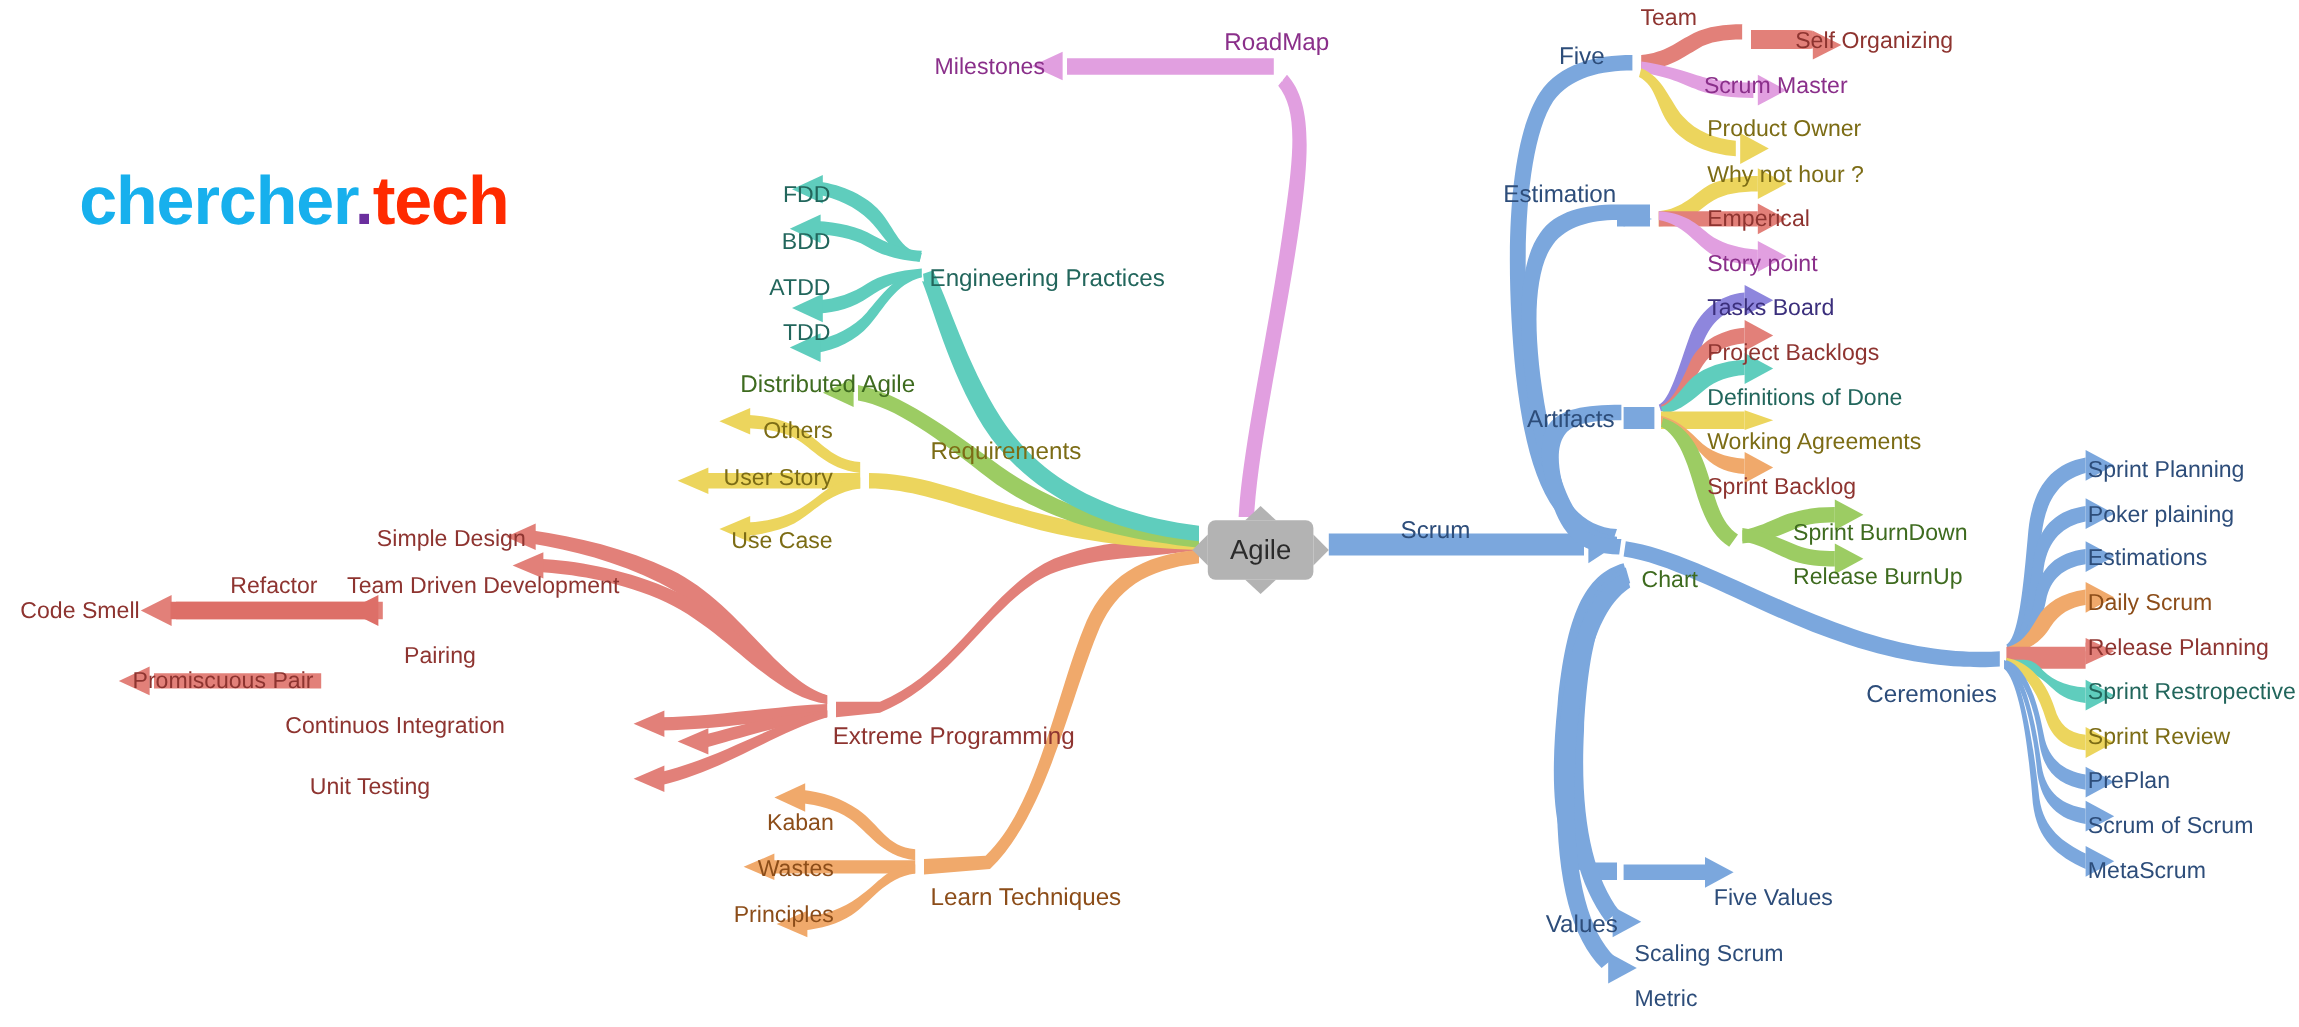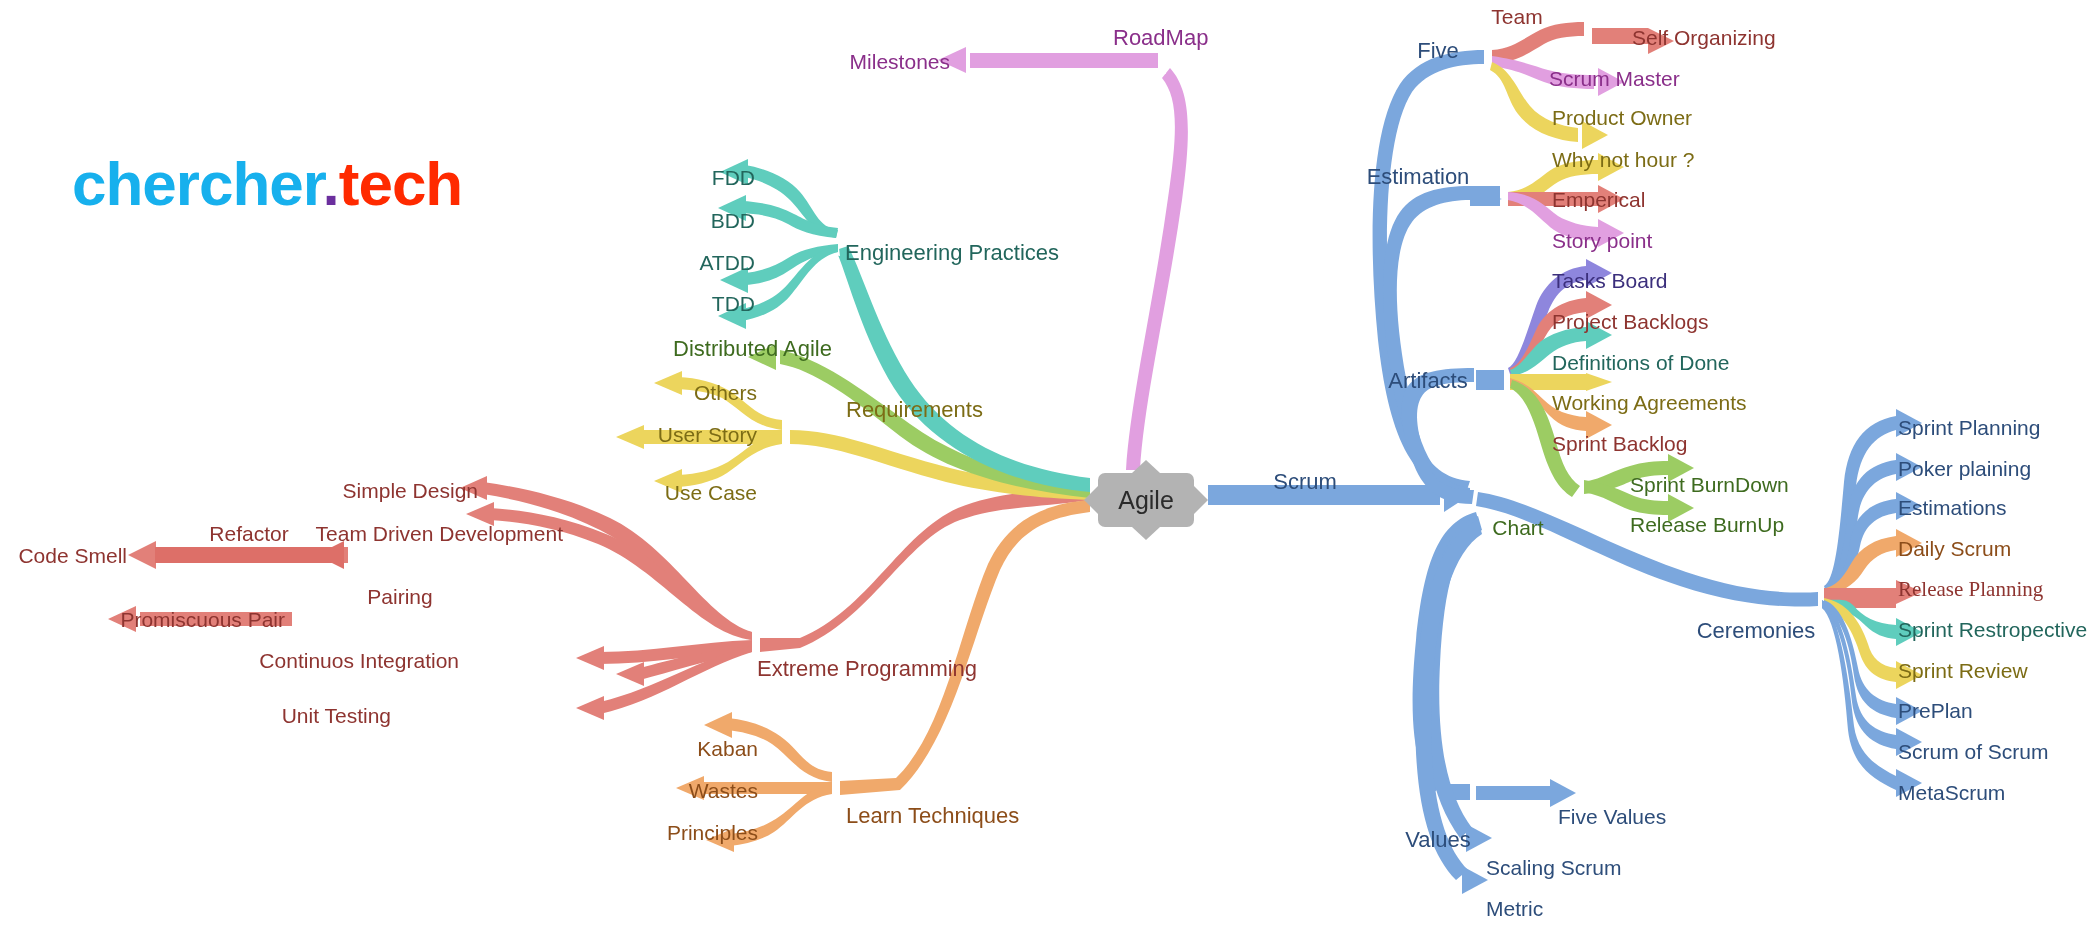--- a/index.html
+++ b/index.html
@@ -343,21 +343,21 @@
   <div class="node-label lbl-r" style="left:1552px;top:443px;color:#8e3430;">Sprint Backlog</div>
   <div class="node-label lbl-c" style="left:1518px;top:527px;color:#3e6b1f;">Chart</div>
   <div class="node-label lbl-r" style="left:1630px;top:484px;color:#3e6b1f;">Sprint BurnDown</div>
   <div class="node-label lbl-r" style="left:1630px;top:524px;color:#3e6b1f;">Release BurnUp</div>
 
   <div class="node-label lbl-c" style="left:1756px;top:631px;color:#2d4d7a;font-size:22px;">Ceremonies</div>
   <div class="node-label lbl-r" style="left:1898px;top:427px;color:#2d4d7a;">Sprint Planning</div>
   <div class="node-label lbl-r" style="left:1898px;top:468px;color:#2d4d7a;">Poker plaining</div>
   <div class="node-label lbl-r" style="left:1898px;top:507px;color:#2d4d7a;">Estimations</div>
   <div class="node-label lbl-r" style="left:1898px;top:548px;color:#8c4d19;">Daily Scrum</div>
-  <div class="node-label lbl-r" style="left:1898px;top:589px;color:#8e3430;font-family:Liberation Serif, serif;">Release Planning</div>
+  <div class="node-label lbl-r" style="left:1898px;top:589px;color:#8e3430;">Release Planning</div>
   <div class="node-label lbl-r" style="left:1898px;top:629px;color:#22665c;">Sprint Restropective</div>
   <div class="node-label lbl-r" style="left:1898px;top:670px;color:#7c6c15;">Sprint Review</div>
   <div class="node-label lbl-r" style="left:1898px;top:710px;color:#2d4d7a;">PrePlan</div>
   <div class="node-label lbl-r" style="left:1898px;top:751px;color:#2d4d7a;">Scrum of Scrum</div>
   <div class="node-label lbl-r" style="left:1898px;top:792px;color:#2d4d7a;">MetaScrum</div>
 
   <div class="node-label lbl-c" style="left:1438px;top:840px;color:#2d4d7a;font-size:22px;">Values</div>
   <div class="node-label lbl-r" style="left:1558px;top:816px;color:#2d4d7a;">Five Values</div>
   <div class="node-label lbl-r" style="left:1486px;top:867px;color:#2d4d7a;">Scaling Scrum</div>
   <div class="node-label lbl-r" style="left:1486px;top:908px;color:#2d4d7a;">Metric</div>

